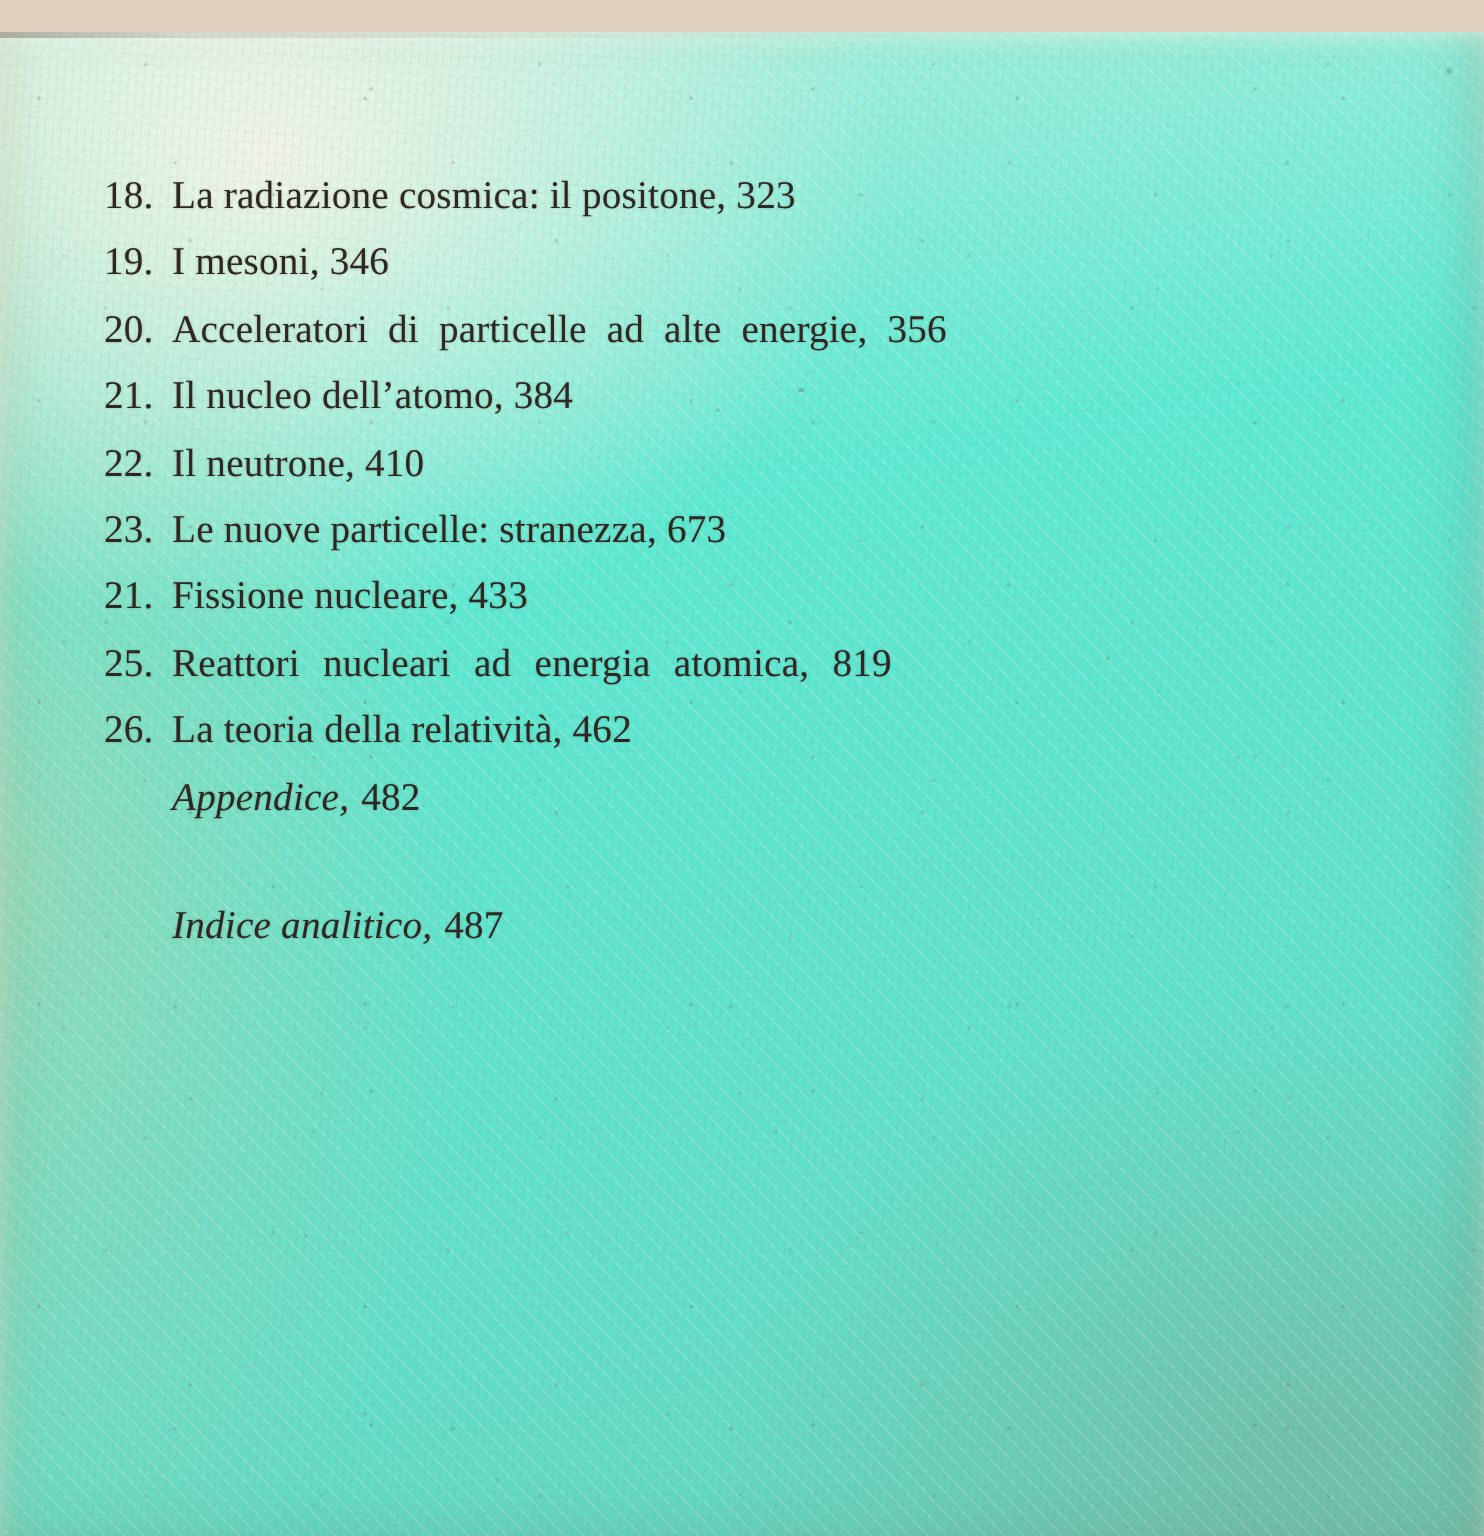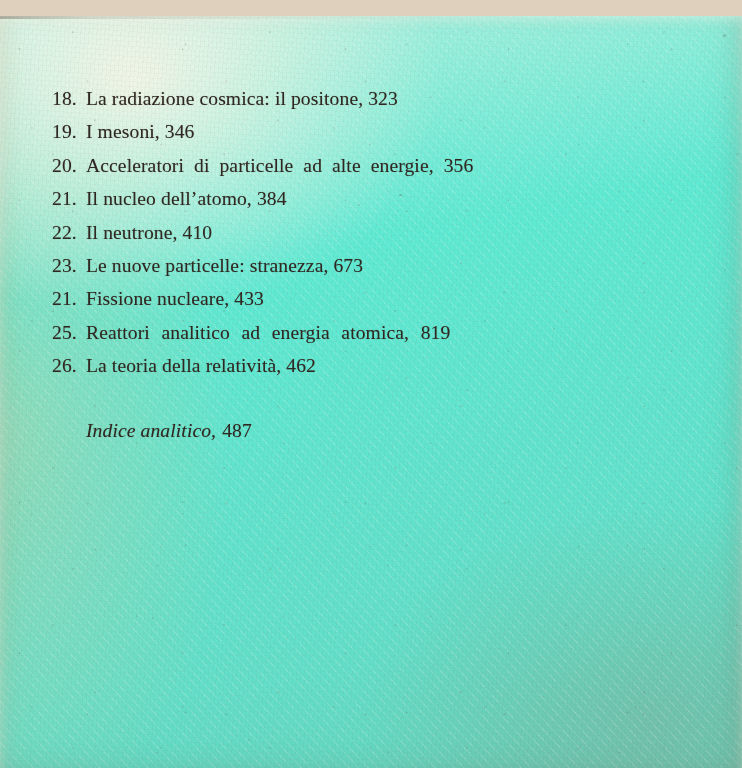--- a/index.html
+++ b/index.html
@@ -188,28 +188,32 @@
       <span class="toc-title"><span>Le nuove particelle: stranezza,</span>&nbsp;<span>673</span></span>
     </div>
 
     <div class="toc-entry">
       <span class="toc-num">21.</span>
       <span class="toc-title"><span>Fissione nucleare,</span>&nbsp;<span>433</span></span>
     </div>
 
     <div class="toc-entry wide2">
       <span class="toc-num">25.</span>
-      <span class="toc-title"><span>Reattori analitico ad energia atomica,</span>&nbsp;<span>819</span></span>
+      <span class="toc-title"><span>Reattori nucleari ad energia atomica,</span>&nbsp;<span>819</span></span>
     </div>
 
     <div class="toc-entry">
       <span class="toc-num">26.</span>
       <span class="toc-title"><span>La teoria della relatività,</span>&nbsp;<span>462</span></span>
     </div>
 
+    <div class="extra-line">
+      <span class="titleit">Appendice,</span>
+      <span class="pageno">482</span>
+    </div>
 
     <div class="gap-block"></div>
 
     <div class="extra-line">
       <span class="titleit">Indice analitico,</span>
       <span class="pageno">487</span>
     </div>
 
 
   </div>

